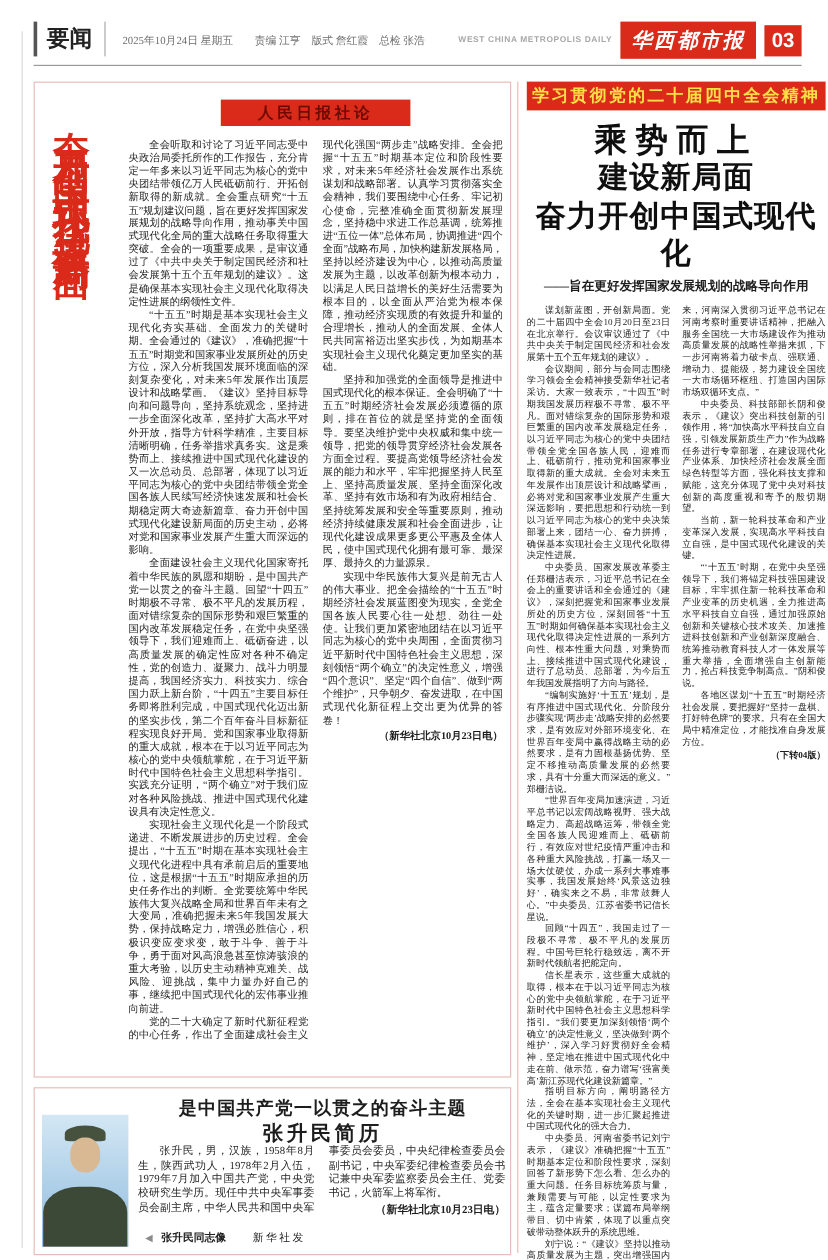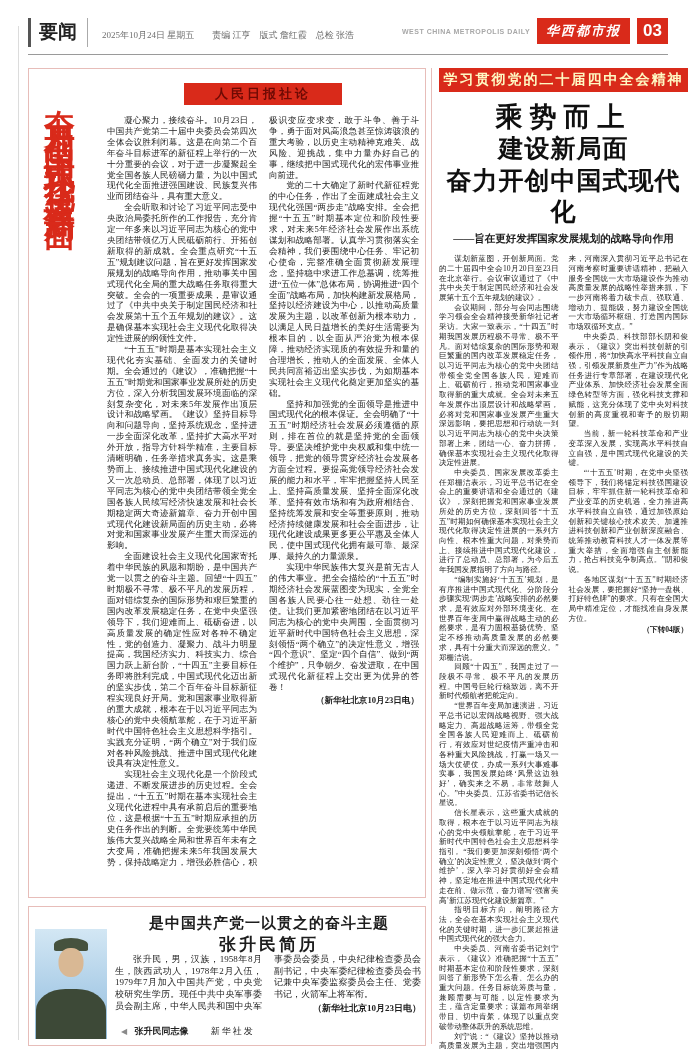--- a/index.html
+++ b/index.html
@@ -15,21 +15,21 @@
 
   
   .hdr{position:absolute;left:28px;right:22px;top:18px;height:36px;border-bottom:1px solid #9a9a9a;
        display:flex;justify-content:space-between;align-items:flex-start;}
   .hdr-left{display:flex;align-items:center;}
   .section{font-size:19px;font-weight:bold;color:#222;border-left:3px solid #555;border-right:1px solid #aaa;
            padding:1px 10px 2px 8px;margin-right:14px;font-family:"Liberation Sans",sans-serif;}
   .credits span{font-size:9px;color:var(--text_gray);margin-right:14px;}
   .hdr-right{display:flex;align-items:center;gap:7px;}
   .en{font-size:7px;color:#a8a8a8;letter-spacing:.5px;font-weight:bold;font-family:"Liberation Sans",sans-serif;}
-  .logo{background:var(--accent_red);color:#fff;font-size:13px;font-weight:bold;font-style:italic;
+  .logo{background:var(--accent_red);color:#fff;font-size:17px;font-weight:bold;font-style:italic;
         padding:4px 9px;letter-spacing:2px;}
   .pageno{background:var(--accent_red);color:#fff;font-size:17px;font-weight:bold;padding:3px 6px;
           font-family:"Liberation Sans",sans-serif;}
 
   
   .article-flow p{margin:0;text-indent:2em;}
   .article-flow p:last-child{text-align:right;font-weight:bold;text-indent:0;margin-top:2px;}
 
   
   .editorial{position:absolute;left:28px;top:68px;width:398px;height:830px;
@@ -41,21 +41,21 @@
   .ed-right{position:absolute;left:78px;top:14px;width:312px;height:802px;}
   .ed-label{width:158px;margin:0 auto 10px auto;background:var(--accent_red);color:#6e0a04;
             font-size:13px;font-weight:bold;text-align:center;padding:2px 0;letter-spacing:3px;
             font-family:"Liberation Sans",sans-serif;}
   .ed-body{height:760px;column-count:2;column-gap:12px;column-fill:auto;
            font-size:8.6px;line-height:1.27;text-align:justify;overflow:hidden;color:var(--text_dark);}
 
   
   .plenum{position:absolute;left:431px;top:68px;width:257px;height:976px;
           border-left:1px solid var(--hairline_pink);padding-left:7px;box-sizing:border-box;}
-  .banner{background:var(--accent_red);color:#fef9c3;font-weight:bold;font-size:14px;text-align:center;
+  .banner{background:var(--accent_red);color:#fde047;font-weight:bold;font-size:14px;text-align:center;
           padding:3px 0;letter-spacing:2px;font-family:"Liberation Sans",sans-serif;}
   .ph{margin:9px 0 3px 0;text-align:center;color:#0f0f0f;}
   .ph span{display:block;font-weight:bold;}
   .ph .l1{font-size:27px;letter-spacing:7px;line-height:1.2;}
   .ph .l2{font-size:25px;letter-spacing:1px;line-height:1.25;}
   .subtitle{font-size:10.5px;font-weight:bold;text-align:center;margin:5px 0 8px 0;}
   .pl-body{height:826px;column-count:2;column-gap:10px;column-fill:auto;
            font-size:7.6px;line-height:1.28;text-align:justify;overflow:hidden;color:var(--text_dark);}
 
   
@@ -97,21 +97,20 @@
       <span class="logo">华西都市报</span>
       <span class="pageno">03</span>
     </div>
   </header>
 
   <section class="editorial">
     <h1 class="v-headline">奋力开创中国式现代化建设新局面</h1>
     <div class="ed-right">
       <div class="ed-label">人民日报社论</div>
       <div class="ed-body article-flow">
-          <p>凝心聚力，接续奋斗。10月23日，中国共产党第二十届中央委员会第四次全体会议胜利闭幕。这是在向第二个百年奋斗目标进军的新征程上举行的一次十分重要的会议，对于进一步凝聚起全党全国各族人民磅礴力量，为以中国式现代化全面推进强国建设、民族复兴伟业而团结奋斗，具有重大意义。</p>
           <p>全会听取和讨论了习近平同志受中央政治局委托所作的工作报告，充分肯定一年多来以习近平同志为核心的党中央团结带领亿万人民砥砺前行、开拓创新取得的新成就。全会重点研究“十五五”规划建议问题，旨在更好发挥国家发展规划的战略导向作用，推动事关中国式现代化全局的重大战略任务取得重大突破。全会的一项重要成果，是审议通过了《中共中央关于制定国民经济和社会发展第十五个五年规划的建议》。这是确保基本实现社会主义现代化取得决定性进展的纲领性文件。</p>
           <p>“十五五”时期是基本实现社会主义现代化夯实基础、全面发力的关键时期。全会通过的《建议》，准确把握“十五五”时期党和国家事业发展所处的历史方位，深入分析我国发展环境面临的深刻复杂变化，对未来5年发展作出顶层设计和战略擘画。《建议》坚持目标导向和问题导向，坚持系统观念，坚持进一步全面深化改革，坚持扩大高水平对外开放，指导方针科学精准，主要目标清晰明确，任务举措求真务实。这是乘势而上、接续推进中国式现代化建设的又一次总动员、总部署，体现了以习近平同志为核心的党中央团结带领全党全国各族人民续写经济快速发展和社会长期稳定两大奇迹新篇章、奋力开创中国式现代化建设新局面的历史主动，必将对党和国家事业发展产生重大而深远的影响。</p>
           <p>全面建设社会主义现代化国家寄托着中华民族的夙愿和期盼，是中国共产党一以贯之的奋斗主题。回望“十四五”时期极不寻常、极不平凡的发展历程，面对错综复杂的国际形势和艰巨繁重的国内改革发展稳定任务，在党中央坚强领导下，我们迎难而上、砥砺奋进，以高质量发展的确定性应对各种不确定性，党的创造力、凝聚力、战斗力明显提高，我国经济实力、科技实力、综合国力跃上新台阶，“十四五”主要目标任务即将胜利完成，中国式现代化迈出新的坚实步伐，第二个百年奋斗目标新征程实现良好开局。党和国家事业取得新的重大成就，根本在于以习近平同志为核心的党中央领航掌舵，在于习近平新时代中国特色社会主义思想科学指引。实践充分证明，“两个确立”对于我们应对各种风险挑战、推进中国式现代化建设具有决定性意义。</p>
           <p>实现社会主义现代化是一个阶段式递进、不断发展进步的历史过程。全会提出，“十五五”时期在基本实现社会主义现代化进程中具有承前启后的重要地位，这是根据“十五五”时期应承担的历史任务作出的判断。全党要统筹中华民族伟大复兴战略全局和世界百年未有之大变局，准确把握未来5年我国发展大势，保持战略定力，增强必胜信心，积极识变应变求变，敢于斗争、善于斗争，勇于面对风高浪急甚至惊涛骇浪的重大考验，以历史主动精神克难关、战风险、迎挑战，集中力量办好自己的事，继续把中国式现代化的宏伟事业推向前进。</p>
           <p>党的二十大确定了新时代新征程党的中心任务，作出了全面建成社会主义现代化强国“两步走”战略安排。全会把握“十五五”时期基本定位和阶段性要求，对未来5年经济社会发展作出系统谋划和战略部署。认真学习贯彻落实全会精神，我们要围绕中心任务、牢记初心使命，完整准确全面贯彻新发展理念，坚持稳中求进工作总基调，统筹推进“五位一体”总体布局，协调推进“四个全面”战略布局，加快构建新发展格局，坚持以经济建设为中心，以推动高质量发展为主题，以改革创新为根本动力，以满足人民日益增长的美好生活需要为根本目的，以全面从严治党为根本保障，推动经济实现质的有效提升和量的合理增长，推动人的全面发展、全体人民共同富裕迈出坚实步伐，为如期基本实现社会主义现代化奠定更加坚实的基础。</p>
           <p>坚持和加强党的全面领导是推进中国式现代化的根本保证。全会明确了“十五五”时期经济社会发展必须遵循的原则，排在首位的就是坚持党的全面领导。要坚决维护党中央权威和集中统一领导，把党的领导贯穿经济社会发展各方面全过程。要提高党领导经济社会发展的能力和水平，牢牢把握坚持人民至上、坚持高质量发展、坚持全面深化改革、坚持有效市场和有为政府相结合、坚持统筹发展和安全等重要原则，推动经济持续健康发展和社会全面进步，让现代化建设成果更多更公平惠及全体人民，使中国式现代化拥有最可靠、最深厚、最持久的力量源泉。</p>
           <p>实现中华民族伟大复兴是前无古人的伟大事业。把全会描绘的“十五五”时期经济社会发展蓝图变为现实，全党全国各族人民要心往一处想、劲往一处使。让我们更加紧密地团结在以习近平同志为核心的党中央周围，全面贯彻习近平新时代中国特色社会主义思想，深刻领悟“两个确立”的决定性意义，增强“四个意识”、坚定“四个自信”、做到“两个维护”，只争朝夕、奋发进取，在中国式现代化新征程上交出更为优异的答卷！</p>
           <p>（新华社北京10月23日电）</p>
         </div>
     </div>
@@ -123,22 +122,22 @@
       <span class="l1">乘势而上</span>
       <span class="l2">建设新局面</span>
       <span class="l2">奋力开创中国式现代化</span>
     </h2>
     <div class="subtitle">——旨在更好发挥国家发展规划的战略导向作用</div>
     <div class="pl-body article-flow">
         <p>谋划新蓝图，开创新局面。党的二十届四中全会10月20日至23日在北京举行。会议审议通过了《中共中央关于制定国民经济和社会发展第十五个五年规划的建议》。</p>
         <p>会议期间，部分与会同志围绕学习领会全会精神接受新华社记者采访。大家一致表示，“十四五”时期我国发展历程极不寻常、极不平凡。面对错综复杂的国际形势和艰巨繁重的国内改革发展稳定任务，以习近平同志为核心的党中央团结带领全党全国各族人民，迎难而上、砥砺前行，推动党和国家事业取得新的重大成就。全会对未来五年发展作出顶层设计和战略擘画，必将对党和国家事业发展产生重大深远影响，要把思想和行动统一到以习近平同志为核心的党中央决策部署上来，团结一心、奋力拼搏，确保基本实现社会主义现代化取得决定性进展。</p>
         <p>中央委员、国家发展改革委主任郑栅洁表示，习近平总书记在全会上的重要讲话和全会通过的《建议》，深刻把握党和国家事业发展所处的历史方位，深刻回答“十五五”时期如何确保基本实现社会主义现代化取得决定性进展的一系列方向性、根本性重大问题，对乘势而上、接续推进中国式现代化建设，进行了总动员、总部署，为今后五年我国发展指明了方向与路径。</p>
         <p>“编制实施好‘十五五’规划，是有序推进中国式现代化、分阶段分步骤实现‘两步走’战略安排的必然要求，是有效应对外部环境变化、在世界百年变局中赢得战略主动的必然要求，是有力固根基扬优势、坚定不移推动高质量发展的必然要求，具有十分重大而深远的意义。”郑栅洁说。</p>
+        <p>“世界百年变局加速演进，习近平总书记以宏阔战略视野、强大战略定力、高超战略运筹，带领全党全国各族人民迎难而上、砥砺前行，有效应对世纪疫情严重冲击和各种重大风险挑战，打赢一场又一场大仗硬仗，办成一系列大事难事实事，我国发展始终‘风景这边独好’，确实来之不易，非常鼓舞人心。”中央委员、江苏省委书记信长星说。</p>
         <p>回顾“十四五”，我国走过了一段极不寻常、极不平凡的发展历程。中国号巨轮行稳致远，离不开新时代领航者把舵定向。</p>
-        <p>“世界百年变局加速演进，习近平总书记以宏阔战略视野、强大战略定力、高超战略运筹，带领全党全国各族人民迎难而上、砥砺前行，有效应对世纪疫情严重冲击和各种重大风险挑战，打赢一场又一场大仗硬仗，办成一系列大事难事实事，我国发展始终‘风景这边独好’，确实来之不易，非常鼓舞人心。”中央委员、江苏省委书记信长星说。</p>
         <p>信长星表示，这些重大成就的取得，根本在于以习近平同志为核心的党中央领航掌舵，在于习近平新时代中国特色社会主义思想科学指引。“我们要更加深刻领悟‘两个确立’的决定性意义，坚决做到‘两个维护’，深入学习好贯彻好全会精神，坚定地在推进中国式现代化中走在前、做示范，奋力谱写‘强富美高’新江苏现代化建设新篇章。”</p>
         <p>指明目标方向，阐明路径方法，全会在基本实现社会主义现代化的关键时期，进一步汇聚起推进中国式现代化的强大合力。</p>
         <p>中央委员、河南省委书记刘宁表示，《建议》准确把握“十五五”时期基本定位和阶段性要求，深刻回答了新形势下怎么看、怎么办的重大问题。任务目标统筹质与量，兼顾需要与可能，以定性要求为主，蕴含定量要求；谋篇布局举纲带目、切中肯綮，体现了以重点突破带动整体跃升的系统思维。</p>
         <p>刘宁说：“《建议》坚持以推动高质量发展为主题，突出增强国内大循环，建设强大国内市场，坚持扩大内需这个战略基点。今年以来，河南深入贯彻习近平总书记在河南考察时重要讲话精神，把融入服务全国统一大市场建设作为推动高质量发展的战略性举措来抓，下一步河南将着力破卡点、强联通、增动力、提能级，努力建设全国统一大市场循环枢纽、打造国内国际市场双循环支点。”</p>
         <p>中央委员、科技部部长阴和俊表示，《建议》突出科技创新的引领作用，将“加快高水平科技自立自强，引领发展新质生产力”作为战略任务进行专章部署，在建设现代化产业体系、加快经济社会发展全面绿色转型等方面，强化科技支撑和赋能，这充分体现了党中央对科技创新的高度重视和寄予的殷切期望。</p>
         <p>当前，新一轮科技革命和产业变革深入发展，实现高水平科技自立自强，是中国式现代化建设的关键。</p>
         <p>“‘十五五’时期，在党中央坚强领导下，我们将锚定科技强国建设目标，牢牢抓住新一轮科技革命和产业变革的历史机遇，全力推进高水平科技自立自强，通过加强原始创新和关键核心技术攻关、加速推进科技创新和产业创新深度融合、统筹推动教育科技人才一体发展等重大举措，全面增强自主创新能力，抢占科技竞争制高点。”阴和俊说。</p>
         <p>各地区谋划“十五五”时期经济社会发展，要把握好“坚持一盘棋、打好特色牌”的要求。只有在全国大局中精准定位，才能找准自身发展方位。</p>
         <p>（下转04版）</p>
       </div>

